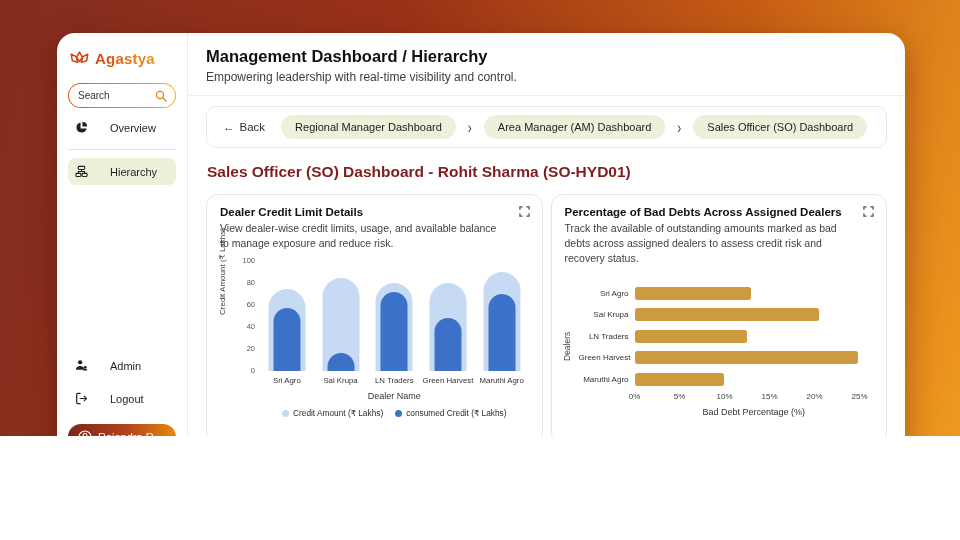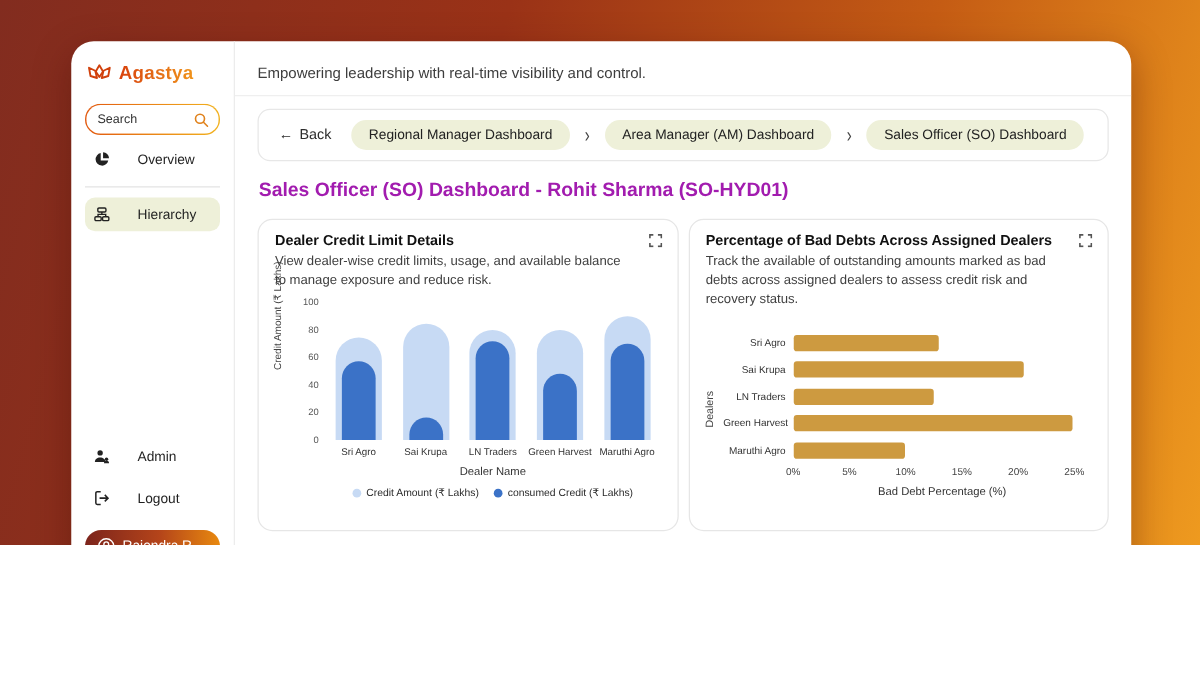--- a/index.html
+++ b/index.html
@@ -30,21 +30,21 @@
   .main-header { padding:14px 18px 11px; border-bottom:1px solid #efefef; }
   .page-title { font-size:16.5px; font-weight:bold; color:#101010; }
   .page-subtitle { font-size:12px; color:#3d3d3d; margin-top:4px; }
   .content { padding:10px 18px 0; flex:1; overflow:hidden; }
 
   .breadcrumb { border:1px solid #e7e7e7; border-radius:10px; padding:8px 12px; display:flex; align-items:center; gap:12px; background:#fff; }
   .back-btn { display:flex; align-items:center; gap:5px; font-size:11.5px; color:#2c2c2c; cursor:pointer; padding:0 4px; }
   .crumb-pill { background:#eef0d9; border-radius:999px; padding:6px 14px; font-size:11px; color:#222; white-space:nowrap; cursor:pointer; }
   .crumb-sep { font-size:12px; color:#444; transform:scaleY(1.4); display:inline-block; }
 
-  .section-title { font-size:15.5px; font-weight:bold; color:#a21caf; margin:15px 1px 13px; }
+  .section-title { font-size:15.5px; font-weight:bold; color:#7f1d1d; margin:15px 1px 13px; }
 
   .cards-row { display:grid; grid-template-columns:1fr 1fr; gap:8px; }
   .card { border:1px solid #e6e6e6; border-radius:12px; padding:11px 13px; position:relative; height:250px; background:#fff; }
   .card-title { font-size:11.5px; font-weight:bold; color:#111; }
   .card-desc { font-size:10.5px; color:#3f3f3f; line-height:1.45; margin-top:3px; max-width:93%; }
   .expand-btn { position:absolute; top:11px; right:12px; cursor:pointer; color:#555; }
   .card-stub-row { display:grid; grid-template-columns:1fr 1fr; gap:18px; margin-top:15px; }
   .card-stub { border:1px solid #e6e6e6; border-radius:12px 12px 0 0; border-bottom:none; height:28px; background:#fff; }
 
   
@@ -165,20 +165,21 @@
         </span>
         <span>Rajendra R.</span>
       </div>
 
       <div class="developed-by">Developed by</div>
       <div class="iicl">IICL</div>
     </aside>
 
     <main class="main">
       <div class="main-header">
+        <div class="page-title">Management Dashboard / Hierarchy</div>
         <div class="page-subtitle">Empowering leadership with real-time visibility and control.</div>
       </div>
 
       <div class="content">
         <div class="breadcrumb">
           <span class="back-btn">
             <span>←</span>
             <span>Back</span>
           </span>
           <span class="crumb-pill">Regional Manager Dashboard</span>

